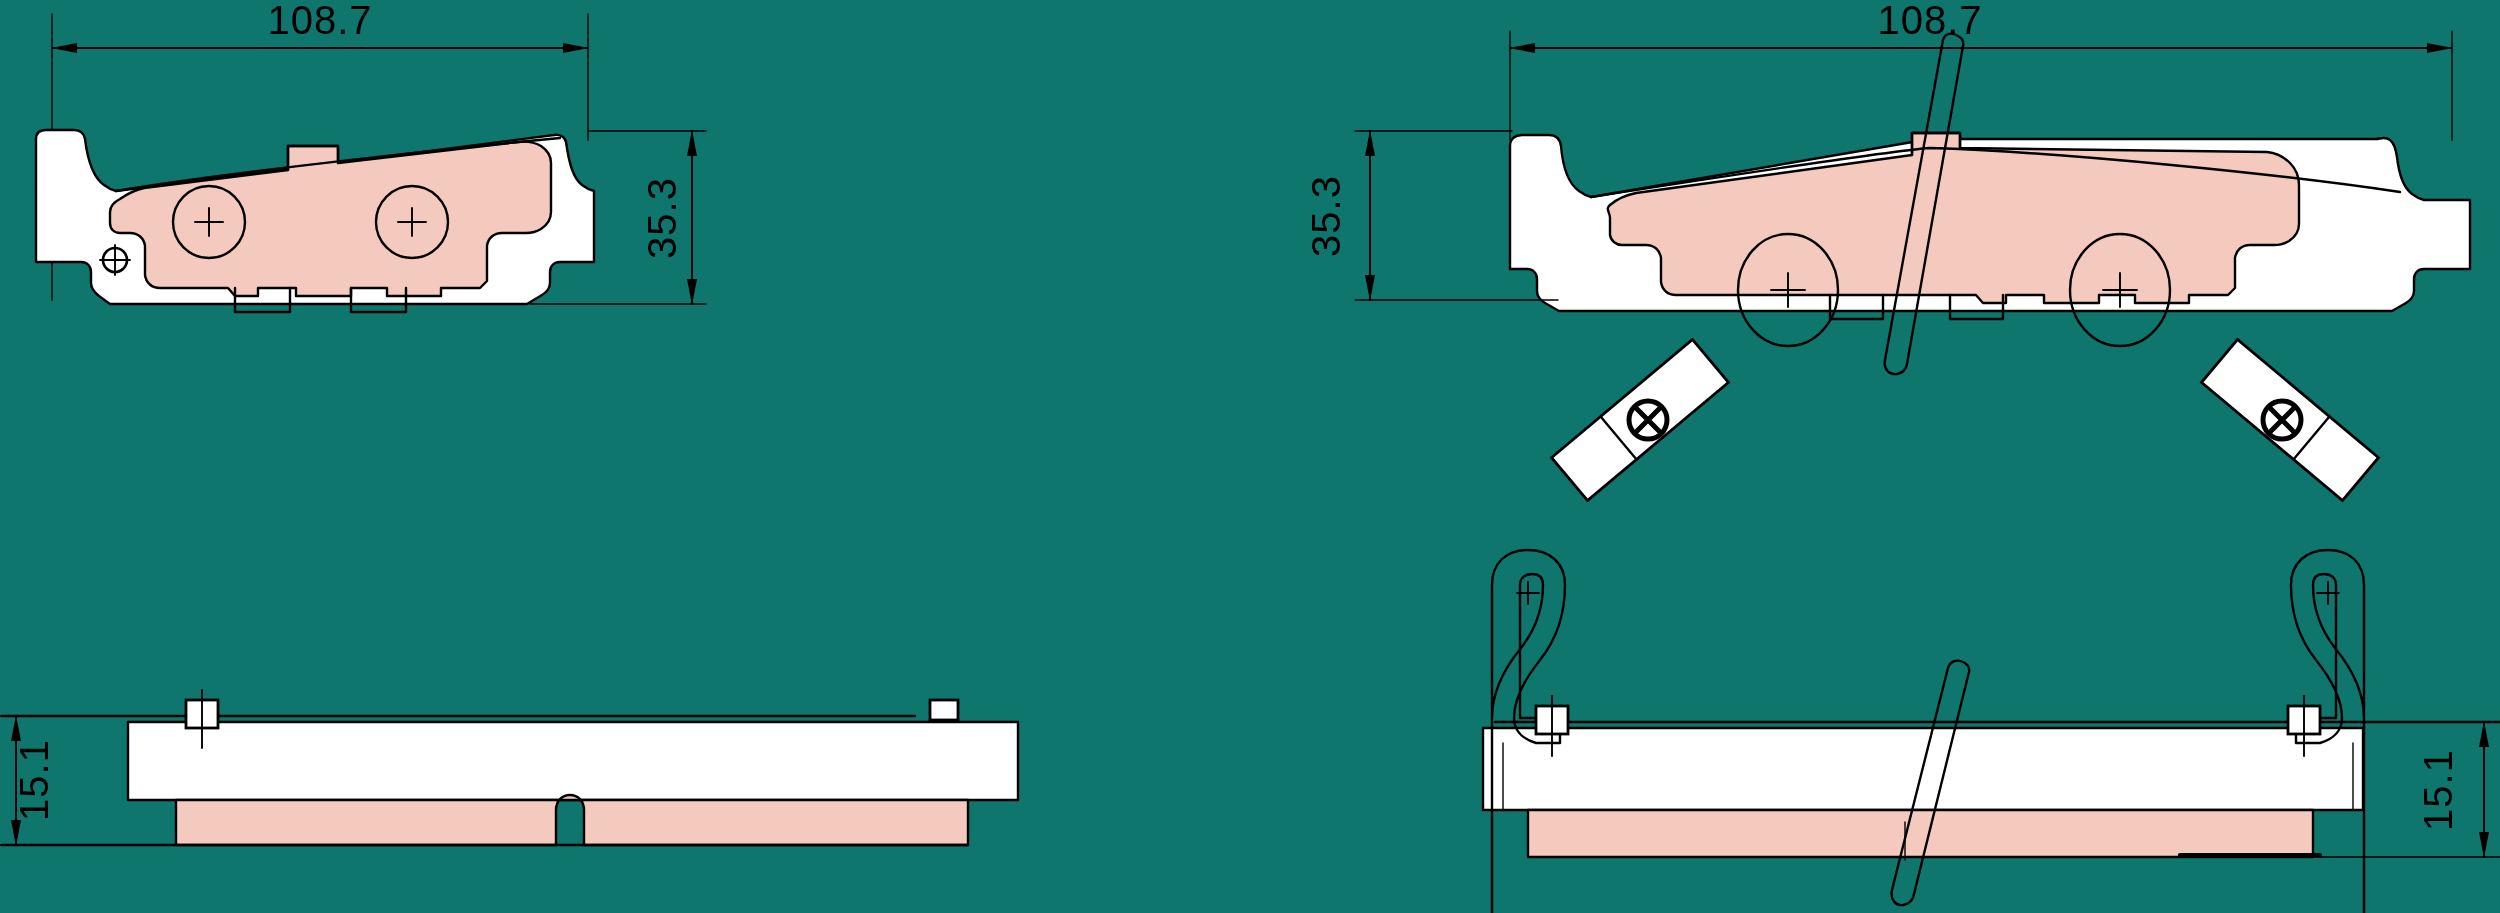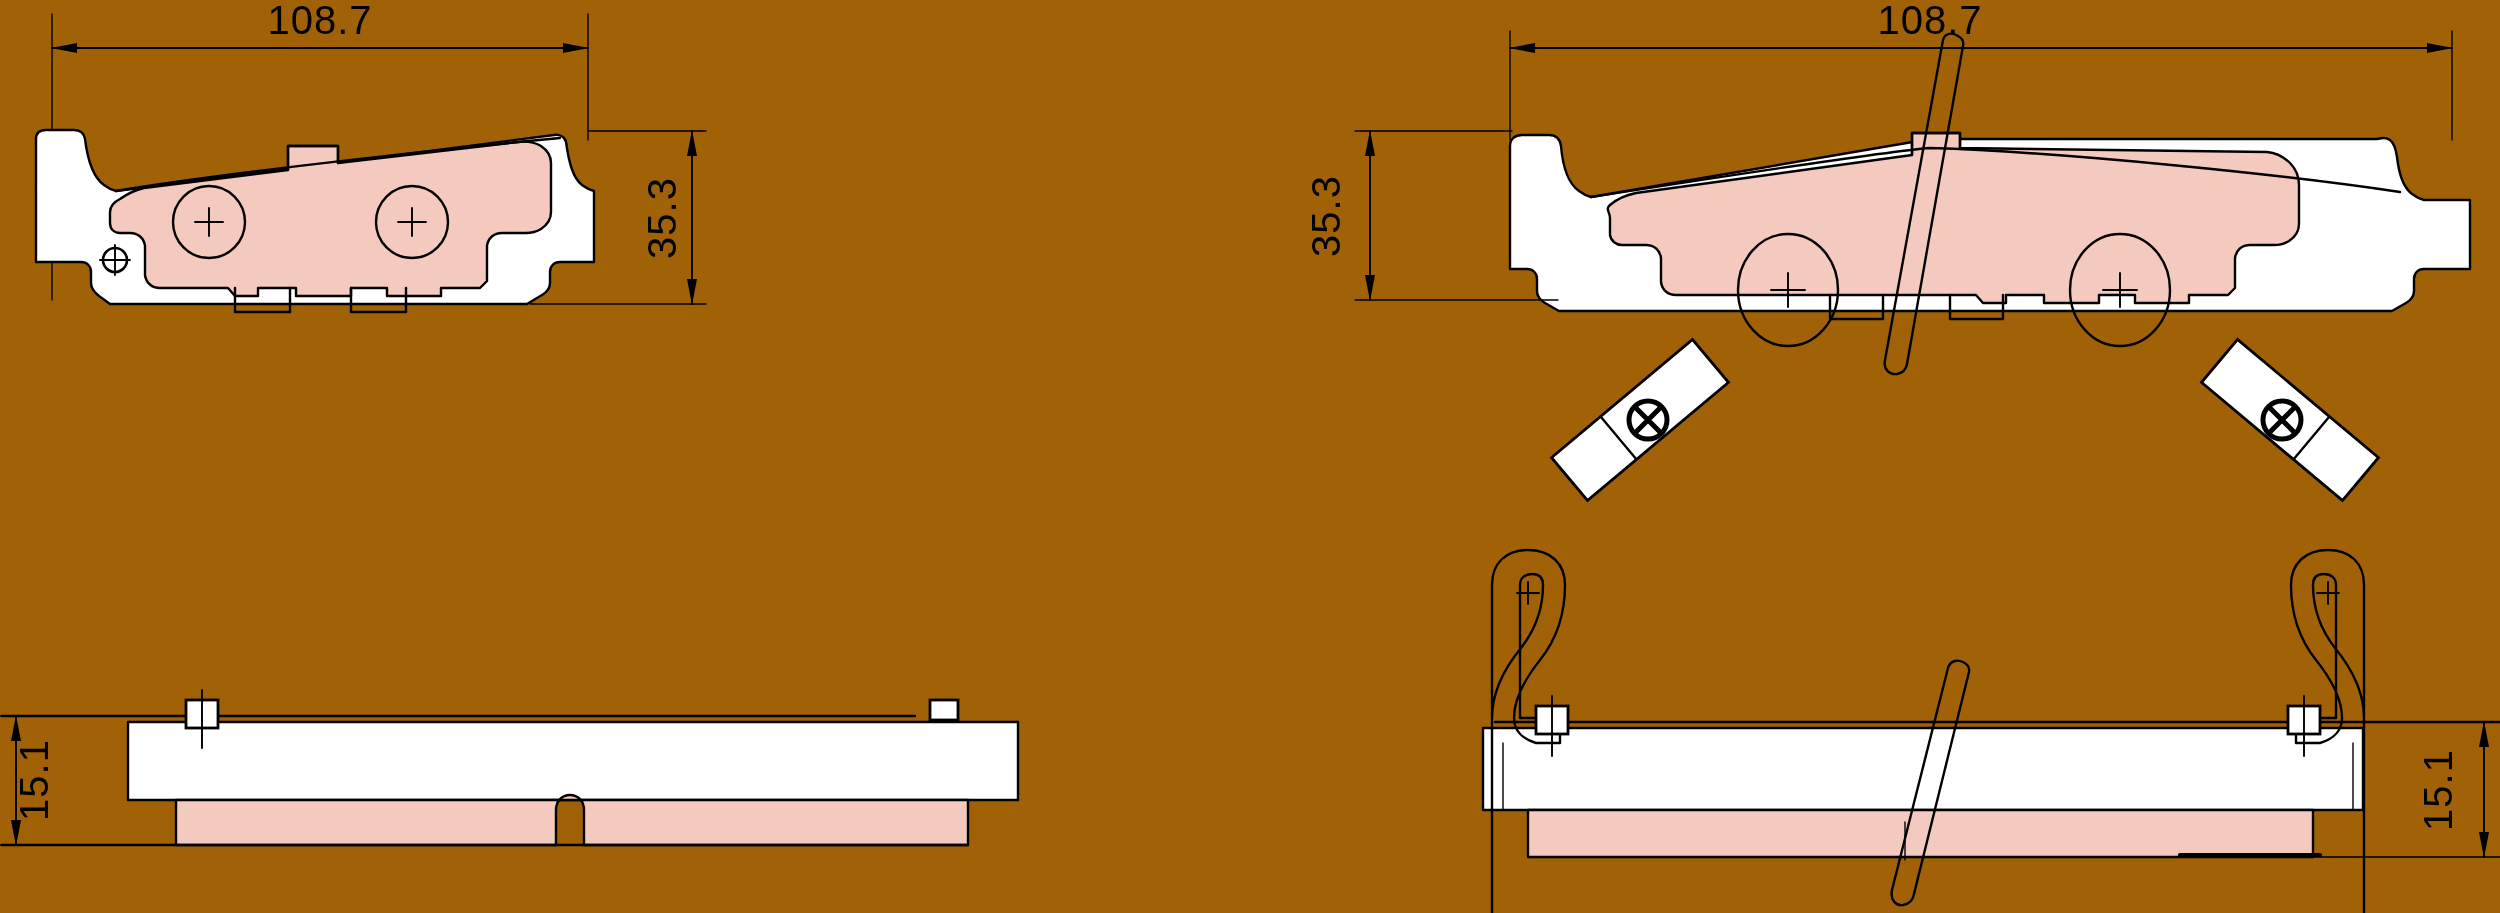--- a/index.html
+++ b/index.html
@@ -10,21 +10,21 @@
   body {
     width: 2500px;
     height: 913px;
     font-family: "Liberation Sans", sans-serif;
     overflow: hidden;
   }
   #drawing-root {
     position: relative;
     width: 2500px;
     height: 913px;
-    background: #a16207;
+    background: #0f766e;
   }
   svg.sheet {
     display: block;
     width: 2500px;
     height: 913px;
   }
   .ln {
     fill: none;
     stroke: #000000;
     stroke-width: 2.4;

